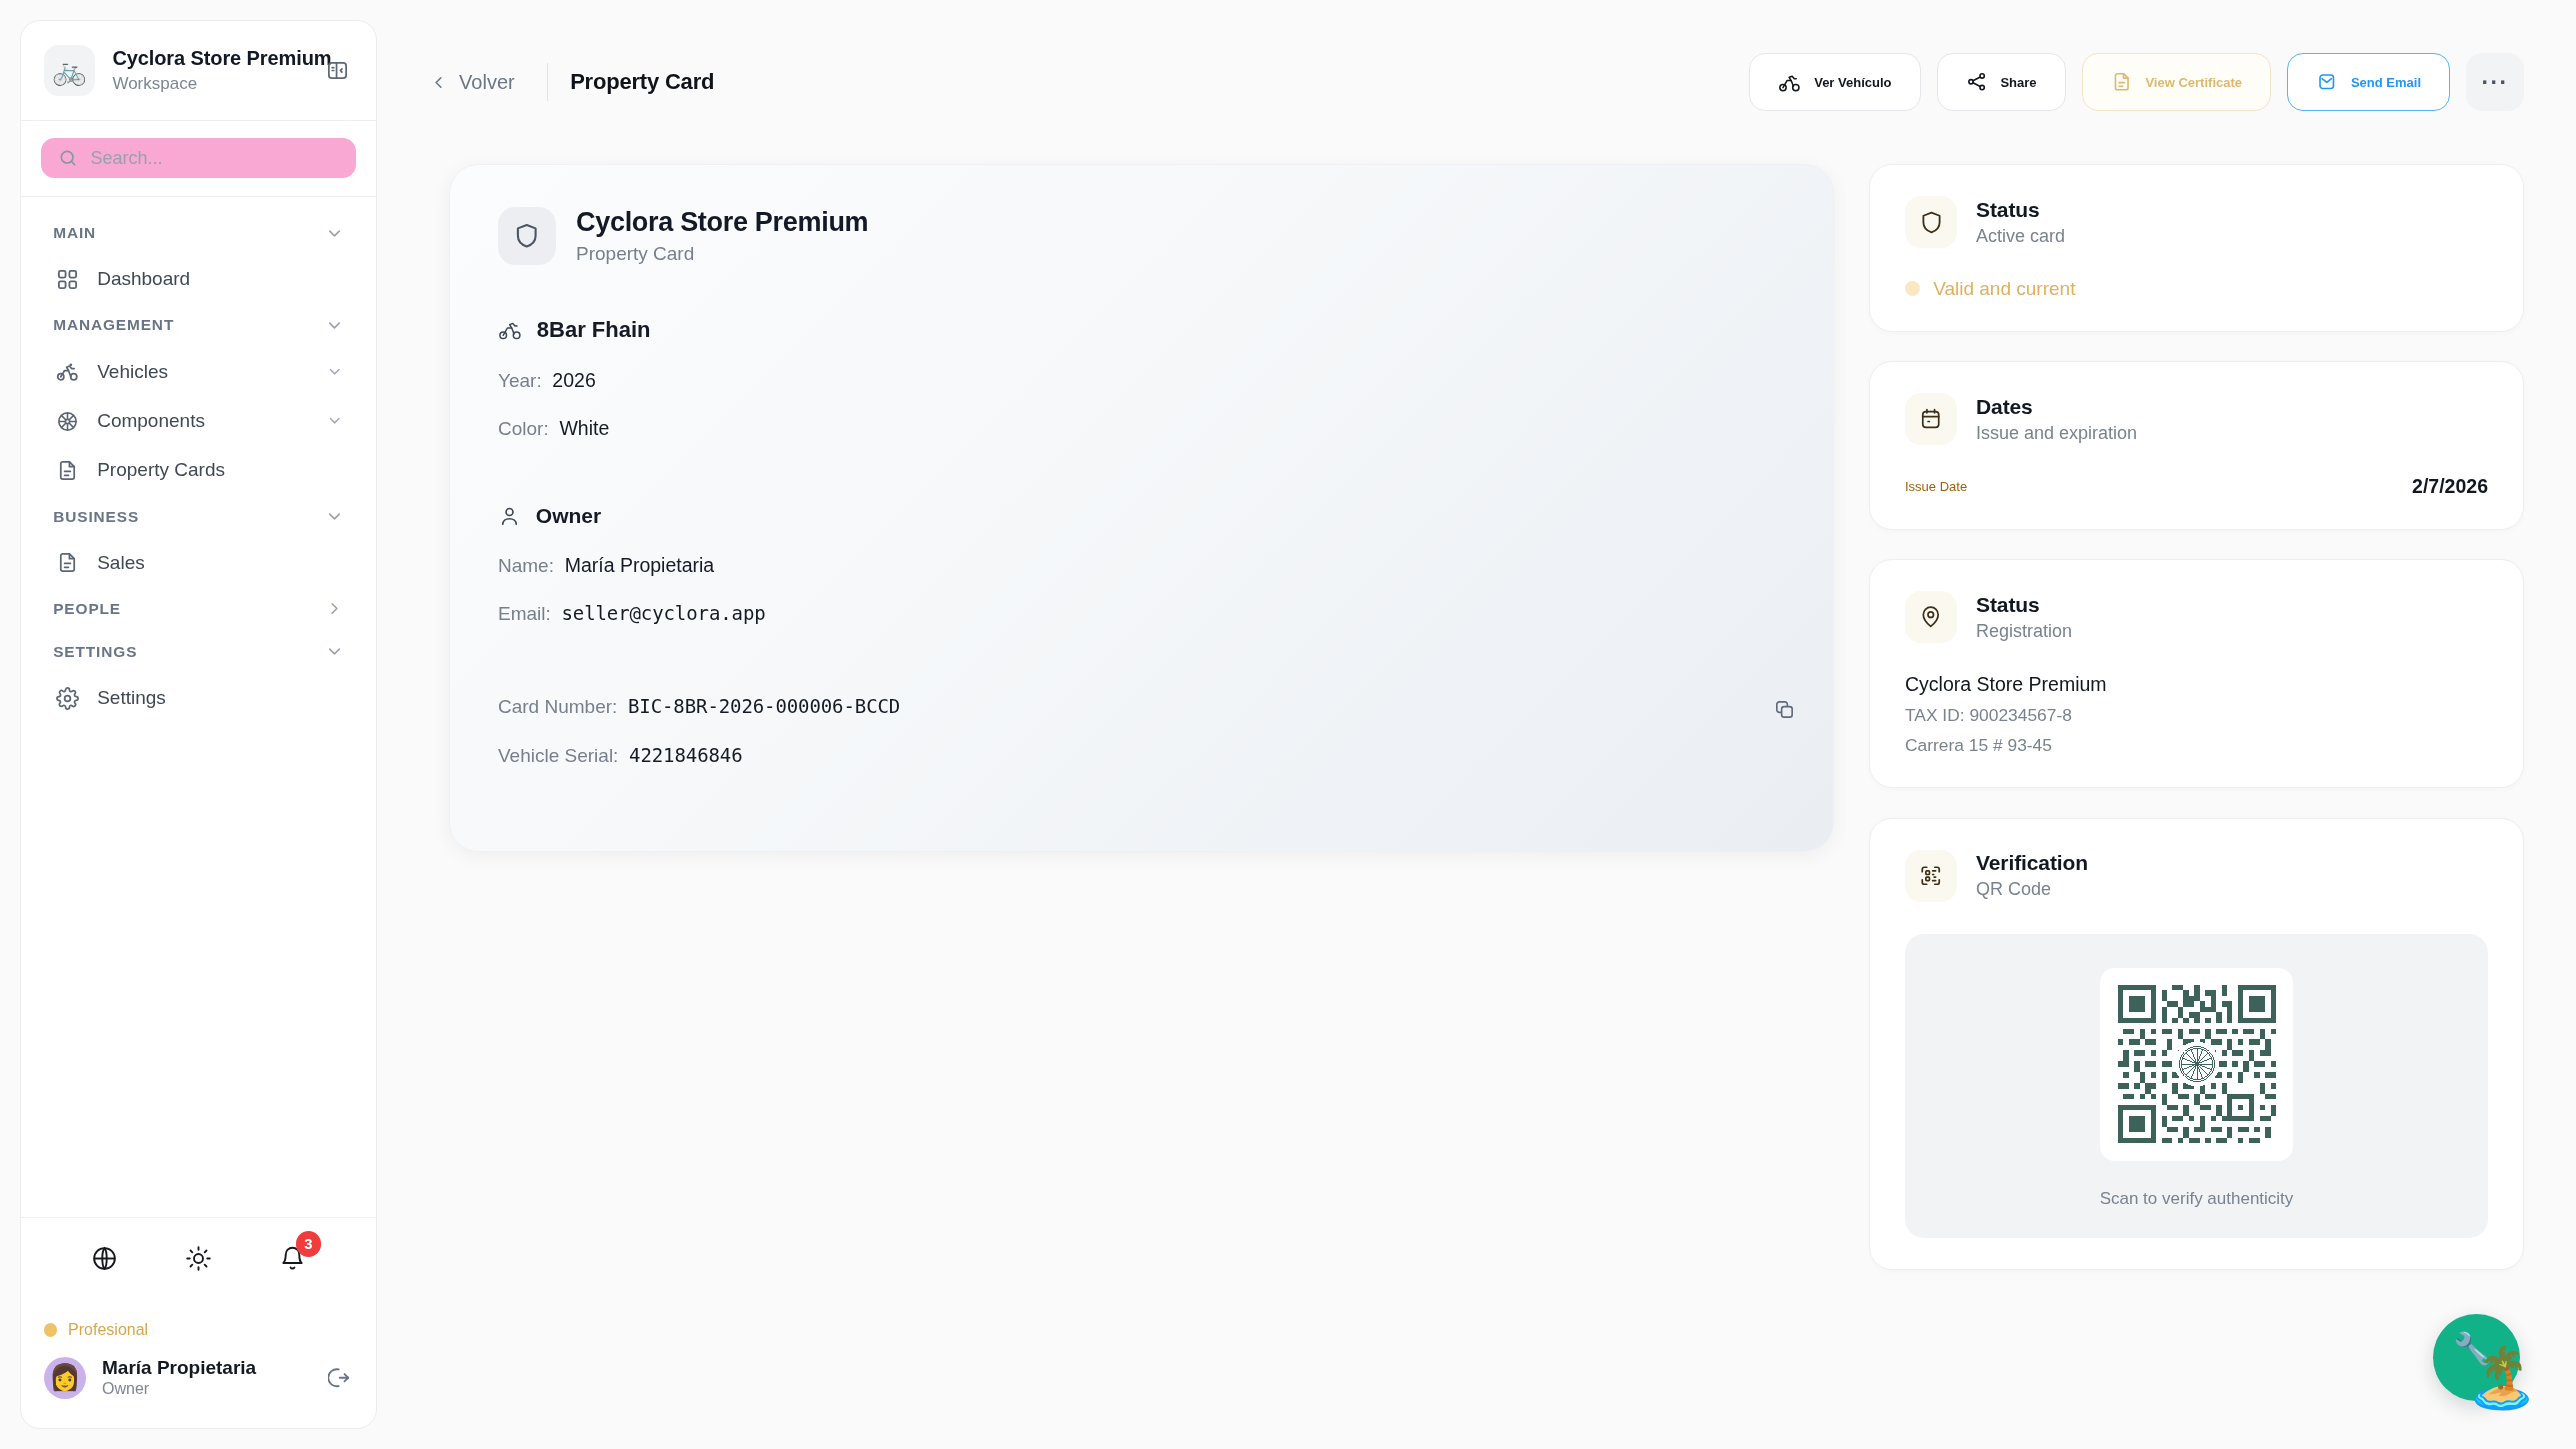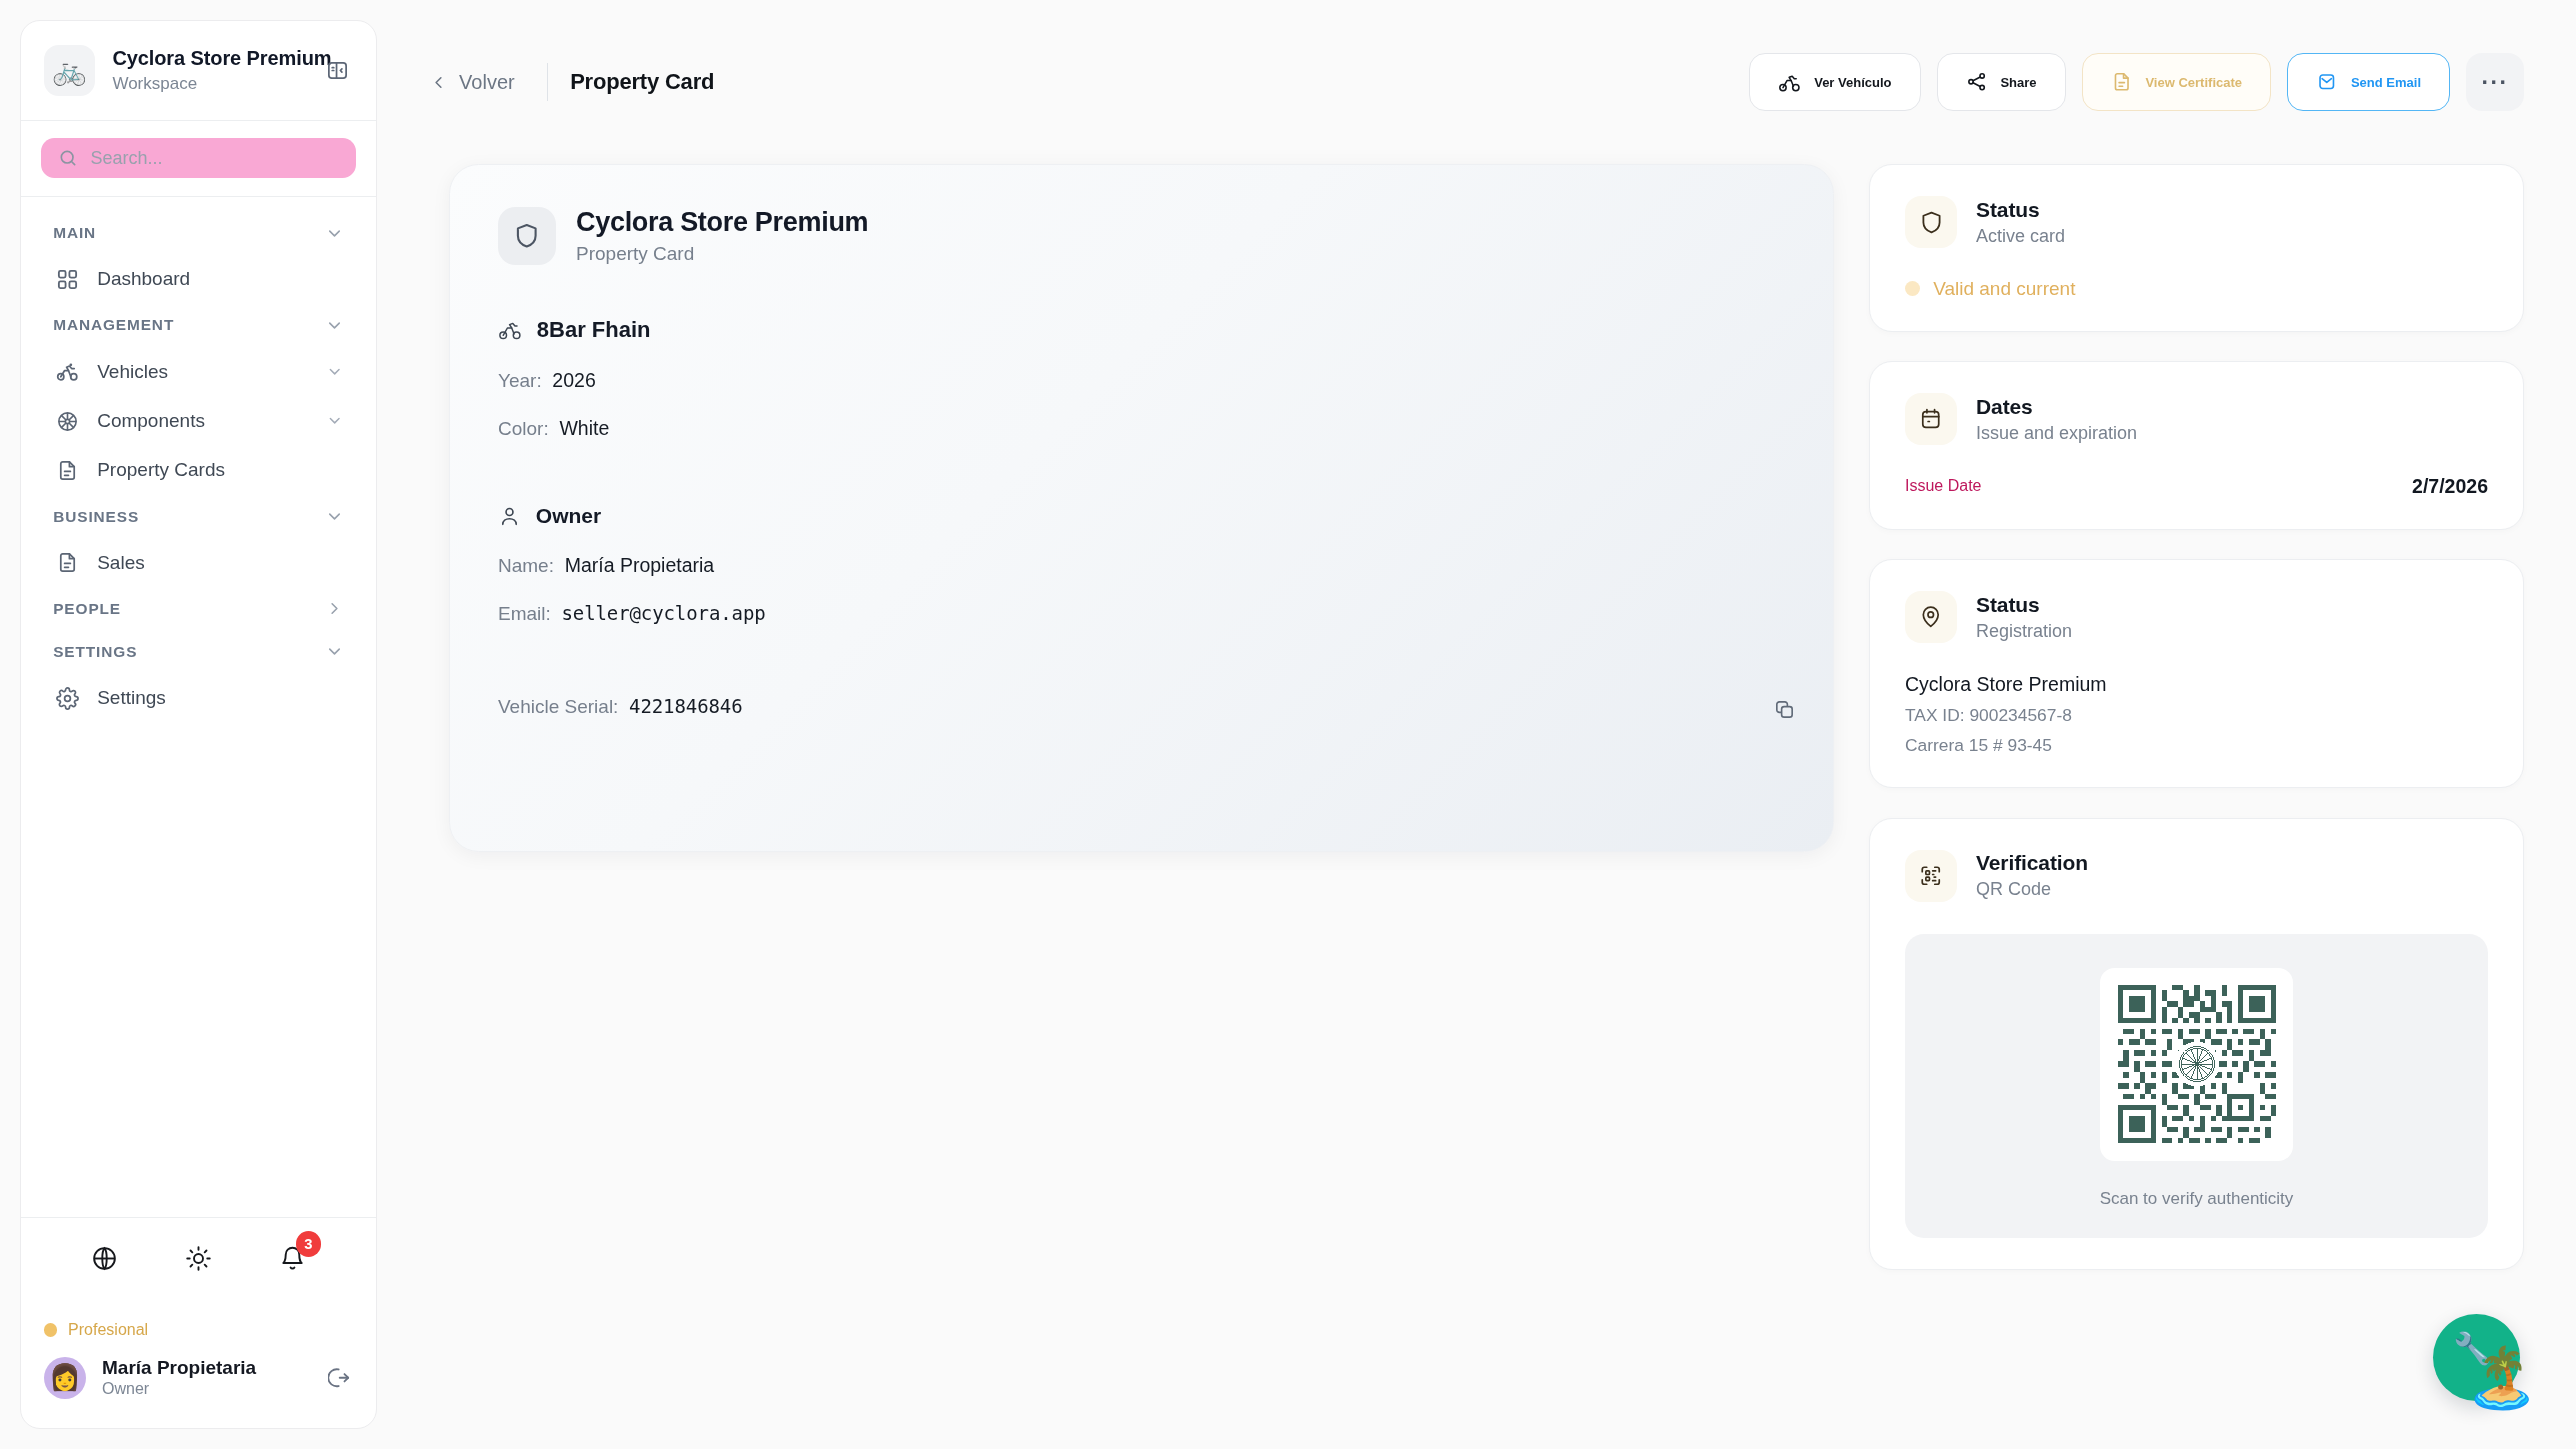--- a/index.html
+++ b/index.html
@@ -178,21 +178,21 @@
     color: #3b2f1c;
   }
   .sc-title { font-size: 21px; font-weight: 700; color: #121821; letter-spacing: -0.1px; }
   .sc-sub { font-size: 18px; color: #79828f; margin-top: 4px; }
 
   .status-line { display: flex; align-items: center; gap: 13.4px; margin-top: 29.5px; }
   .status-dot { width: 14.8px; height: 14.8px; border-radius: 670px; background: #fbe8c3; flex: 0 0 14.8px; }
   .status-txt { font-size: 19px; color: #e0b05d; font-weight: 500; }
 
   .date-row { display: flex; align-items: center; justify-content: space-between; margin-top: 29.5px; }
-  .date-lbl { font-size: 16px; color: #be185d; }
+  .date-lbl { font-size: 13px; color: #a16207; }
   .date-val { font-size: 19.5px; color: #121821; font-weight: 700; }
 
   .store-name { font-size: 19.5px; color: #121821; font-weight: 500; margin-top: 29.5px; }
   .store-meta { font-size: 17.4px; color: #79828f; margin-top: 9.4px; }
 
   .qr-panel {
     margin-top: 32px; background: #f2f3f5; border-radius: 19px;
     padding: 34px 0 29.5px 0;
     display: flex; flex-direction: column; align-items: center;
   }
@@ -508,20 +508,24 @@
           <div class="kv">
             <span class="k">Name:</span>
             <span class="v">María Propietaria</span>
           </div>
           <div class="kv">
             <span class="k">Email:</span>
             <span class="v mono">seller@cyclora.app</span>
           </div>
 
           <div class="pc-ids">
+            <div class="kv">
+              <span class="k">Card Number:</span>
+              <span class="v mono">BIC-8BR-2026-000006-BCCD</span>
+            </div>
             <div class="kv">
               <span class="k">Vehicle Serial:</span>
               <span class="v mono">4221846846</span>
             </div>
             <span class="copy-ico">
               <svg width="23" height="23" viewBox="0 0 24 24" fill="none" stroke="currentColor" stroke-width="1.7" stroke-linejoin="round">
                   <rect x="9" y="9" width="11" height="11" rx="2.6"></rect>
                   <path d="M15 9V6.6A2.6 2.6 0 0 0 12.4 4H6.6A2.6 2.6 0 0 0 4 6.6v5.8A2.6 2.6 0 0 0 6.6 15H9"></path>
                 </svg>
             </span>

